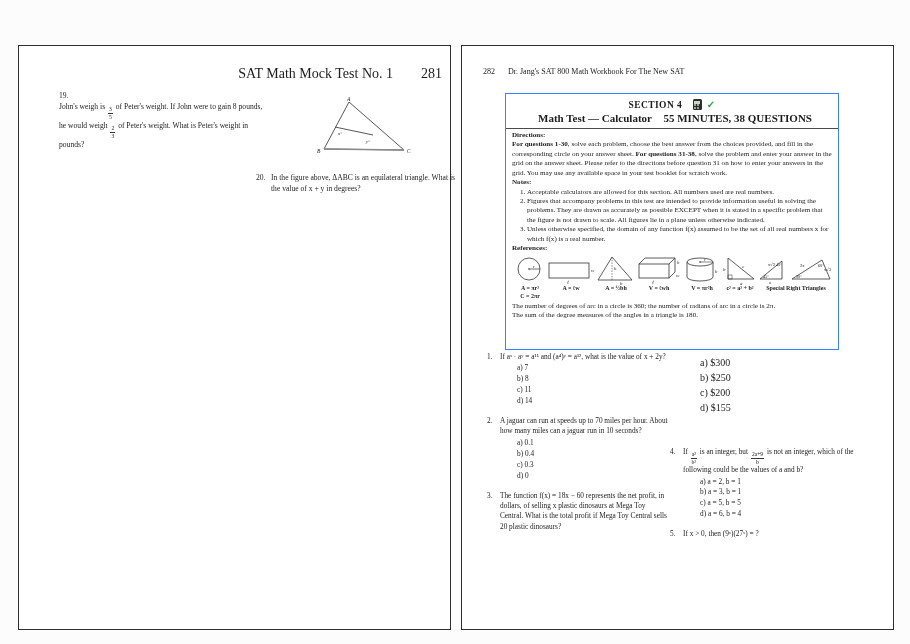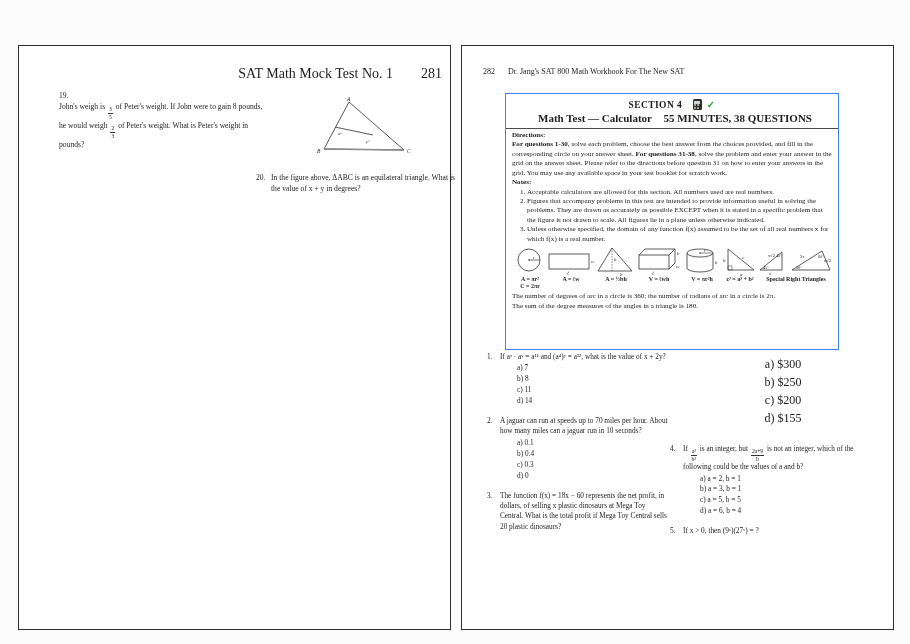--- a/index.html
+++ b/index.html
@@ -41,21 +41,21 @@
   .ref-fig { display: flex; flex-direction: column; align-items: center; }
   .ref-formula { font-size: 6px; font-weight: bold; text-align: center; line-height: 1.2; white-space: nowrap; }
   .box-footer { padding-top: 2px; line-height: 1.35; }
 
   .col-left  { position: absolute; left: 25px;  top: 306px; width: 182px; }
   .col-right { position: absolute; left: 208px; top: 309px; width: 196px; }
   .rq { display: flex; font-size: 7.3px; line-height: 1.42; margin-bottom: 9px; }
   .rq .q-num { width: 13px; }
   .choices { margin-top: 1px; margin-left: 17px; }
   .choice { line-height: 1.5; }
-  .orphan-choices { margin-left: 30px; margin-bottom: 17px; font-size: 12px; text-align: center; }
+  .orphan-choices { margin-left: 30px; margin-bottom: 32px; font-size: 10px; }
 </style>
 </head>
 <body>
 
 <div class="page" id="left-page">
   <div class="lp-header">
     <span>SAT Math Mock Test No. 1</span>
     <span>281</span>
   </div>
 
@@ -113,20 +113,21 @@
       <div class="bold">Directions:</div>
       <div>
         <span class="bold">For questions 1-30</span><span>, solve each problem, choose the best answer from the choices provided, and fill in the corresponding circle on your answer sheet. </span><span class="bold">For questions 31-38</span><span>, solve the problem and enter your answer in the grid on the answer sheet. Please refer to the directions before question 31 on how to enter your answers in the grid. You may use any available space in your test booklet for scratch work.</span>
       </div>
       <div class="bold">Notes:</div>
       <ol class="notes-list">
           <li class="note">Acceptable calculators are allowed for this section. All numbers used are real numbers.</li>
           <li class="note">Figures that accompany problems in this test are intended to provide information useful in solving the problems. They are drawn as accurately as possible EXCEPT when it is stated in a specific problem that the figure is not drawn to scale. All figures lie in a plane unless otherwise indicated.</li>
           <li class="note">Unless otherwise specified, the domain of any function f(x) assumed to be the set of all real numbers x for which f(x) is a real number.</li>
         </ol>
+      <div class="bold">References:</div>
 
       <div class="refs-row">
 
         <div class="ref-fig">
           <svg width="32" height="30" viewBox="0 0 32 30">
             <circle cx="15" cy="14" r="11" fill="none" stroke="#333" stroke-width="0.8"></circle>
             <circle cx="15" cy="14" r="0.8" fill="#333"></circle>
             <line x1="15" y1="14" x2="26" y2="14" stroke="#333" stroke-width="0.7"></line>
             <text x="19" y="12.5" font-size="5" font-style="italic">r</text>
           </svg>

